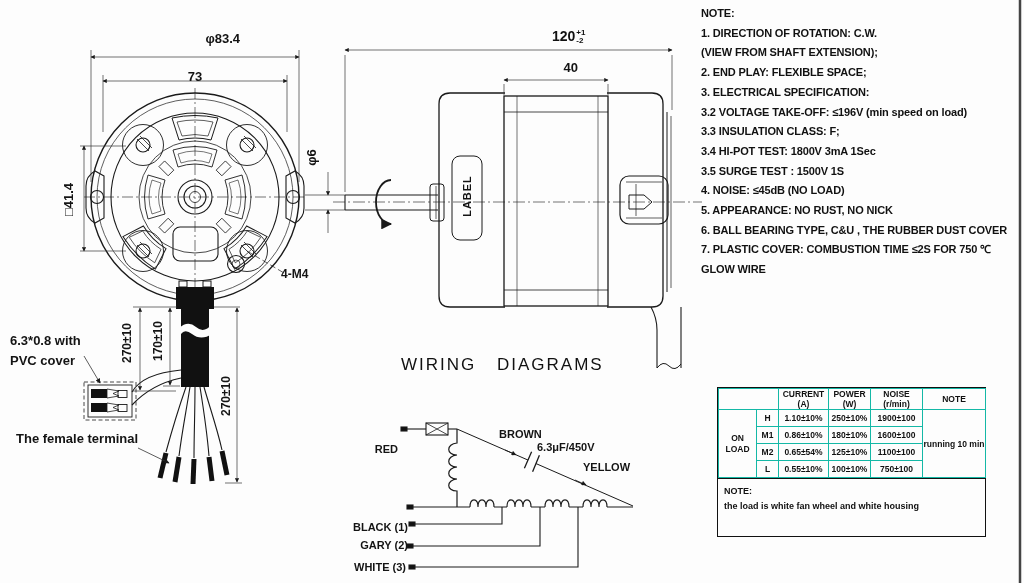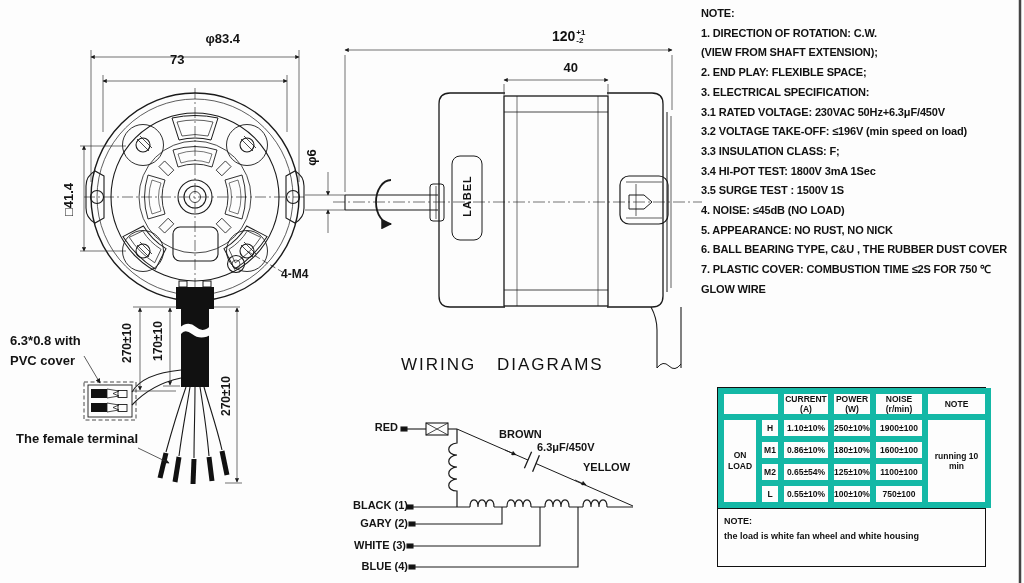--- a/index.html
+++ b/index.html
@@ -4,31 +4,31 @@
 <style>
   html,body{margin:0;padding:0;background:#e8e8e8;}
   #stage{position:relative;width:1024px;height:583px;background:#fdfdfd;overflow:hidden;
          font-family:"Liberation Sans",sans-serif;color:#111;}
   svg{position:absolute;left:0;top:0;}
   .lbl{position:absolute;font-weight:bold;white-space:nowrap;color:#141414;}
   .s11{font-size:11px;}
   .s12{font-size:12px;}
   .s13{font-size:13px;}
   .rot{transform:rotate(-90deg);transform-origin:center;text-align:center;}
-  .rt{text-align:right;}
+  .rt{text-align:right;margin-top:22px;}
   #notes{position:absolute;left:701px;top:4px;width:322px;font-size:11px;font-weight:bold;
          line-height:19.7px;letter-spacing:-0.15px;}
   #wiring-title{position:absolute;left:401px;top:355px;font-size:17px;font-weight:normal;
          letter-spacing:2px;word-spacing:14px;}
   #dim120{position:absolute;left:504px;top:29px;display:flex;align-items:flex-start;font-weight:bold;margin-left:48px;}
   #dim120 .main{font-size:14px;line-height:14px;}
   #dim120 .tol{display:flex;flex-direction:column;font-size:8px;line-height:8px;margin-left:1px;}
   #spec-table{position:absolute;left:717px;top:387px;width:267px;border:1.5px solid #111;background:#fdfdfd;}
   #spec-table table{border-collapse:collapse;table-layout:fixed;width:100%;}
-  #spec-table td,#spec-table th{border:6px solid #14b8a6;font-size:8.5px;font-weight:bold;
+  #spec-table td,#spec-table th{border:1px solid #14b8a6;font-size:8.5px;font-weight:bold;
          text-align:center;padding:0;height:16px;overflow:hidden;}
   #spec-table .loadcell{line-height:11px;}
   #footnote{border-top:1.5px solid #111;height:52px;padding:5px 6px 0 6px;
          font-size:9px;font-weight:bold;line-height:15px;}
 </style>
 </head>
 <body>
 
 <div id="stage">
 
@@ -241,21 +241,21 @@
       <path d="M502,507 V524 H415 M540,507 V546 H413 M578,507 V567 H415"></path>
       <rect x="409" y="522" width="6" height="4" fill="#111"></rect>
       <rect x="407" y="544" width="6" height="4" fill="#111"></rect>
       <rect x="409" y="565" width="6" height="4" fill="#111"></rect>
     </g>
 
     <path d="M1020,0 V583" stroke="#444" stroke-width="2.5"></path>
   </svg>
 
   <div class="lbl s13" style="left:150px;top:31px;width:90px;text-align:right">φ83.4</div>
-  <div class="lbl s13" style="left:170px;top:52px;width:50px;text-align:left">73</div>
+  <div class="lbl s13" style="left:170px;top:69px;width:50px;text-align:center">73</div>
   <div class="lbl s13 rot" style="left:38px;top:192px;width:60px">□41.4</div>
   <div class="lbl s13 rot" style="left:293px;top:150px;width:36px">φ6</div>
   <div class="lbl s12" style="left:281px;top:267px">4-M4</div>
   <div class="lbl s12 rot" style="left:95px;top:336px;width:64px">270±10</div>
   <div class="lbl s12 rot" style="left:126px;top:334px;width:64px">170±10</div>
   <div class="lbl s12 rot" style="left:194px;top:389px;width:64px">270±10</div>
   <div class="lbl s13" style="left:10px;top:333px">6.3*0.8 with</div>
   <div class="lbl s13" style="left:10px;top:353px">PVC cover</div>
   <div class="lbl s13" style="left:16px;top:431px">The female terminal</div>
 
@@ -278,21 +278,20 @@
   <div class="lbl s11 rt" style="left:338px;top:517px;width:70px">GARY (2)</div>
   <div class="lbl s11 rt" style="left:336px;top:539px;width:70px">WHITE (3)</div>
   <div class="lbl s11 rt" style="left:338px;top:560px;width:70px">BLUE (4)</div>
 
   <div id="notes">
     <div>NOTE:</div>
     <div>1. DIRECTION OF ROTATION: C.W.</div>
     <div>(VIEW FROM SHAFT EXTENSION);</div>
     <div>2. END PLAY: FLEXIBLE SPACE;</div>
     <div>3. ELECTRICAL SPECIFICATION:</div>
-    <div>3.1 RATED VOLTAGE: 230VAC 50Hz+6.3μF/450V</div>
     <div>3.2 VOLTAGE TAKE-OFF: ≤196V (min speed on load)</div>
     <div>3.3 INSULATION CLASS: F;</div>
     <div>3.4 HI-POT TEST: 1800V 3mA 1Sec</div>
     <div>3.5 SURGE TEST : 1500V 1S</div>
     <div>4. NOISE: ≤45dB (NO LOAD)</div>
     <div>5. APPEARANCE: NO RUST, NO NICK</div>
     <div>6. BALL BEARING TYPE,  C&amp;U , THE RUBBER DUST COVER</div>
     <div>7. PLASTIC COVER: COMBUSTION TIME ≤2S FOR 750 ℃</div>
     <div>GLOW WIRE</div>
   </div>

